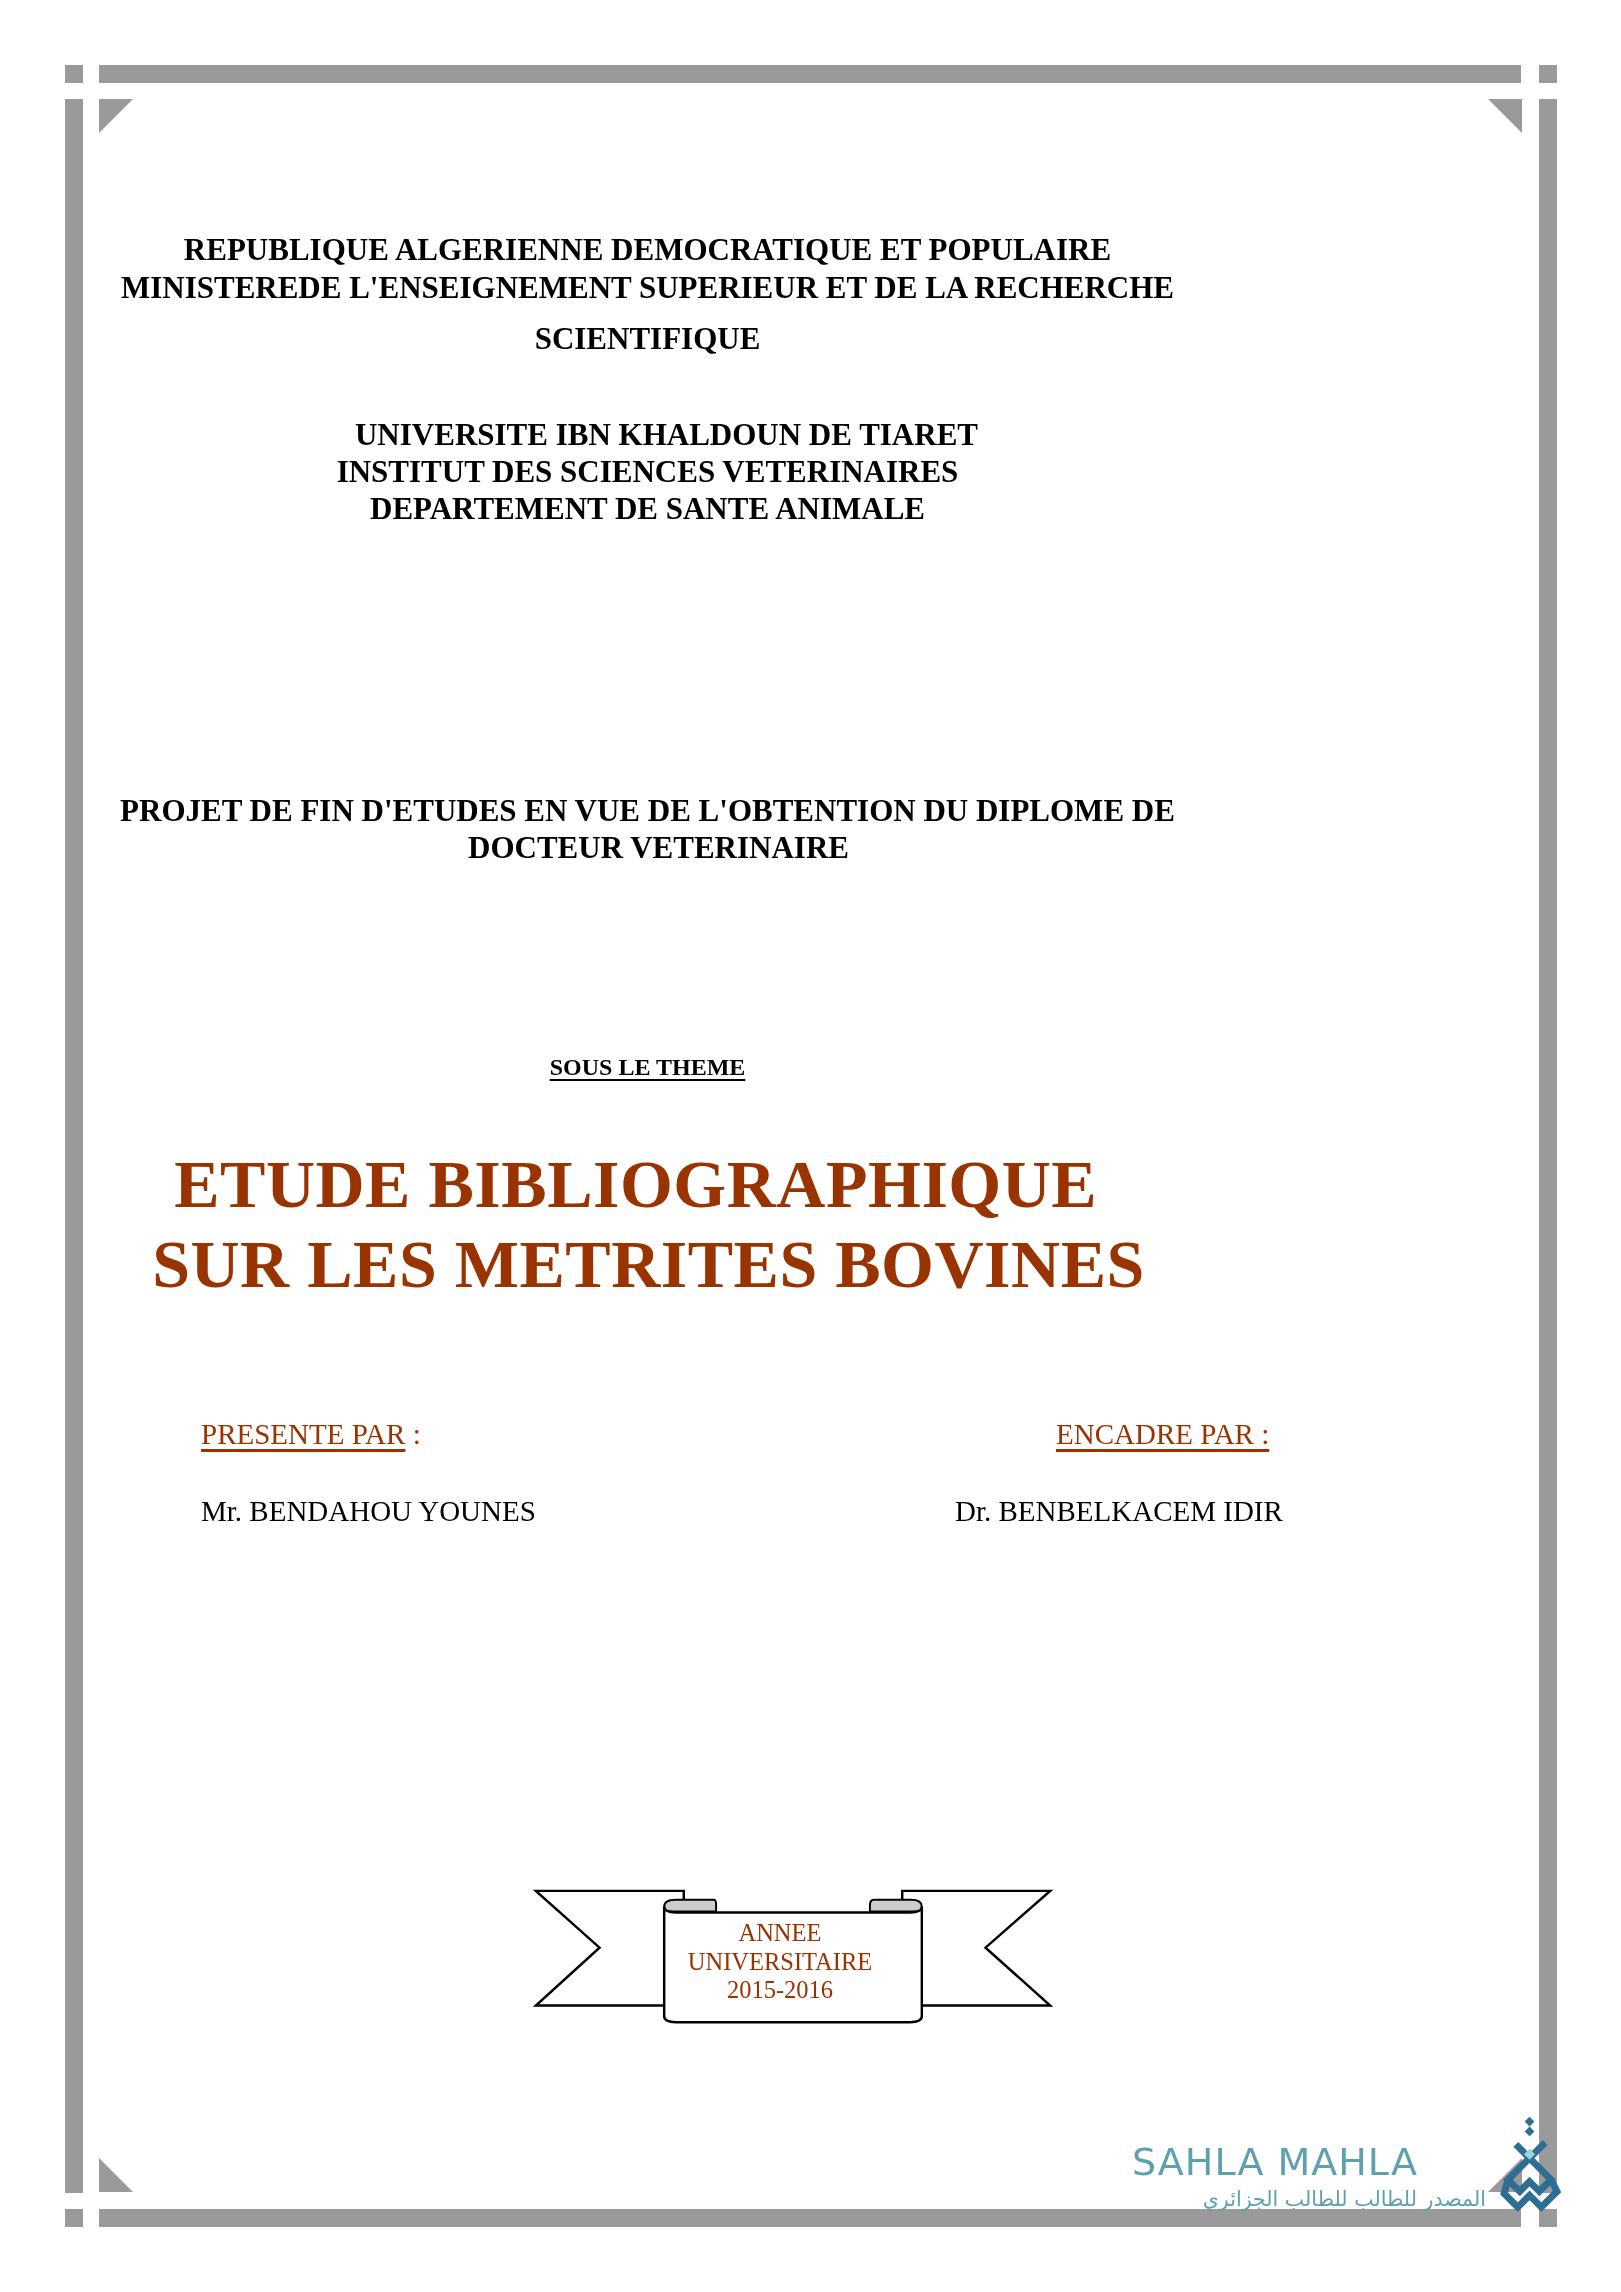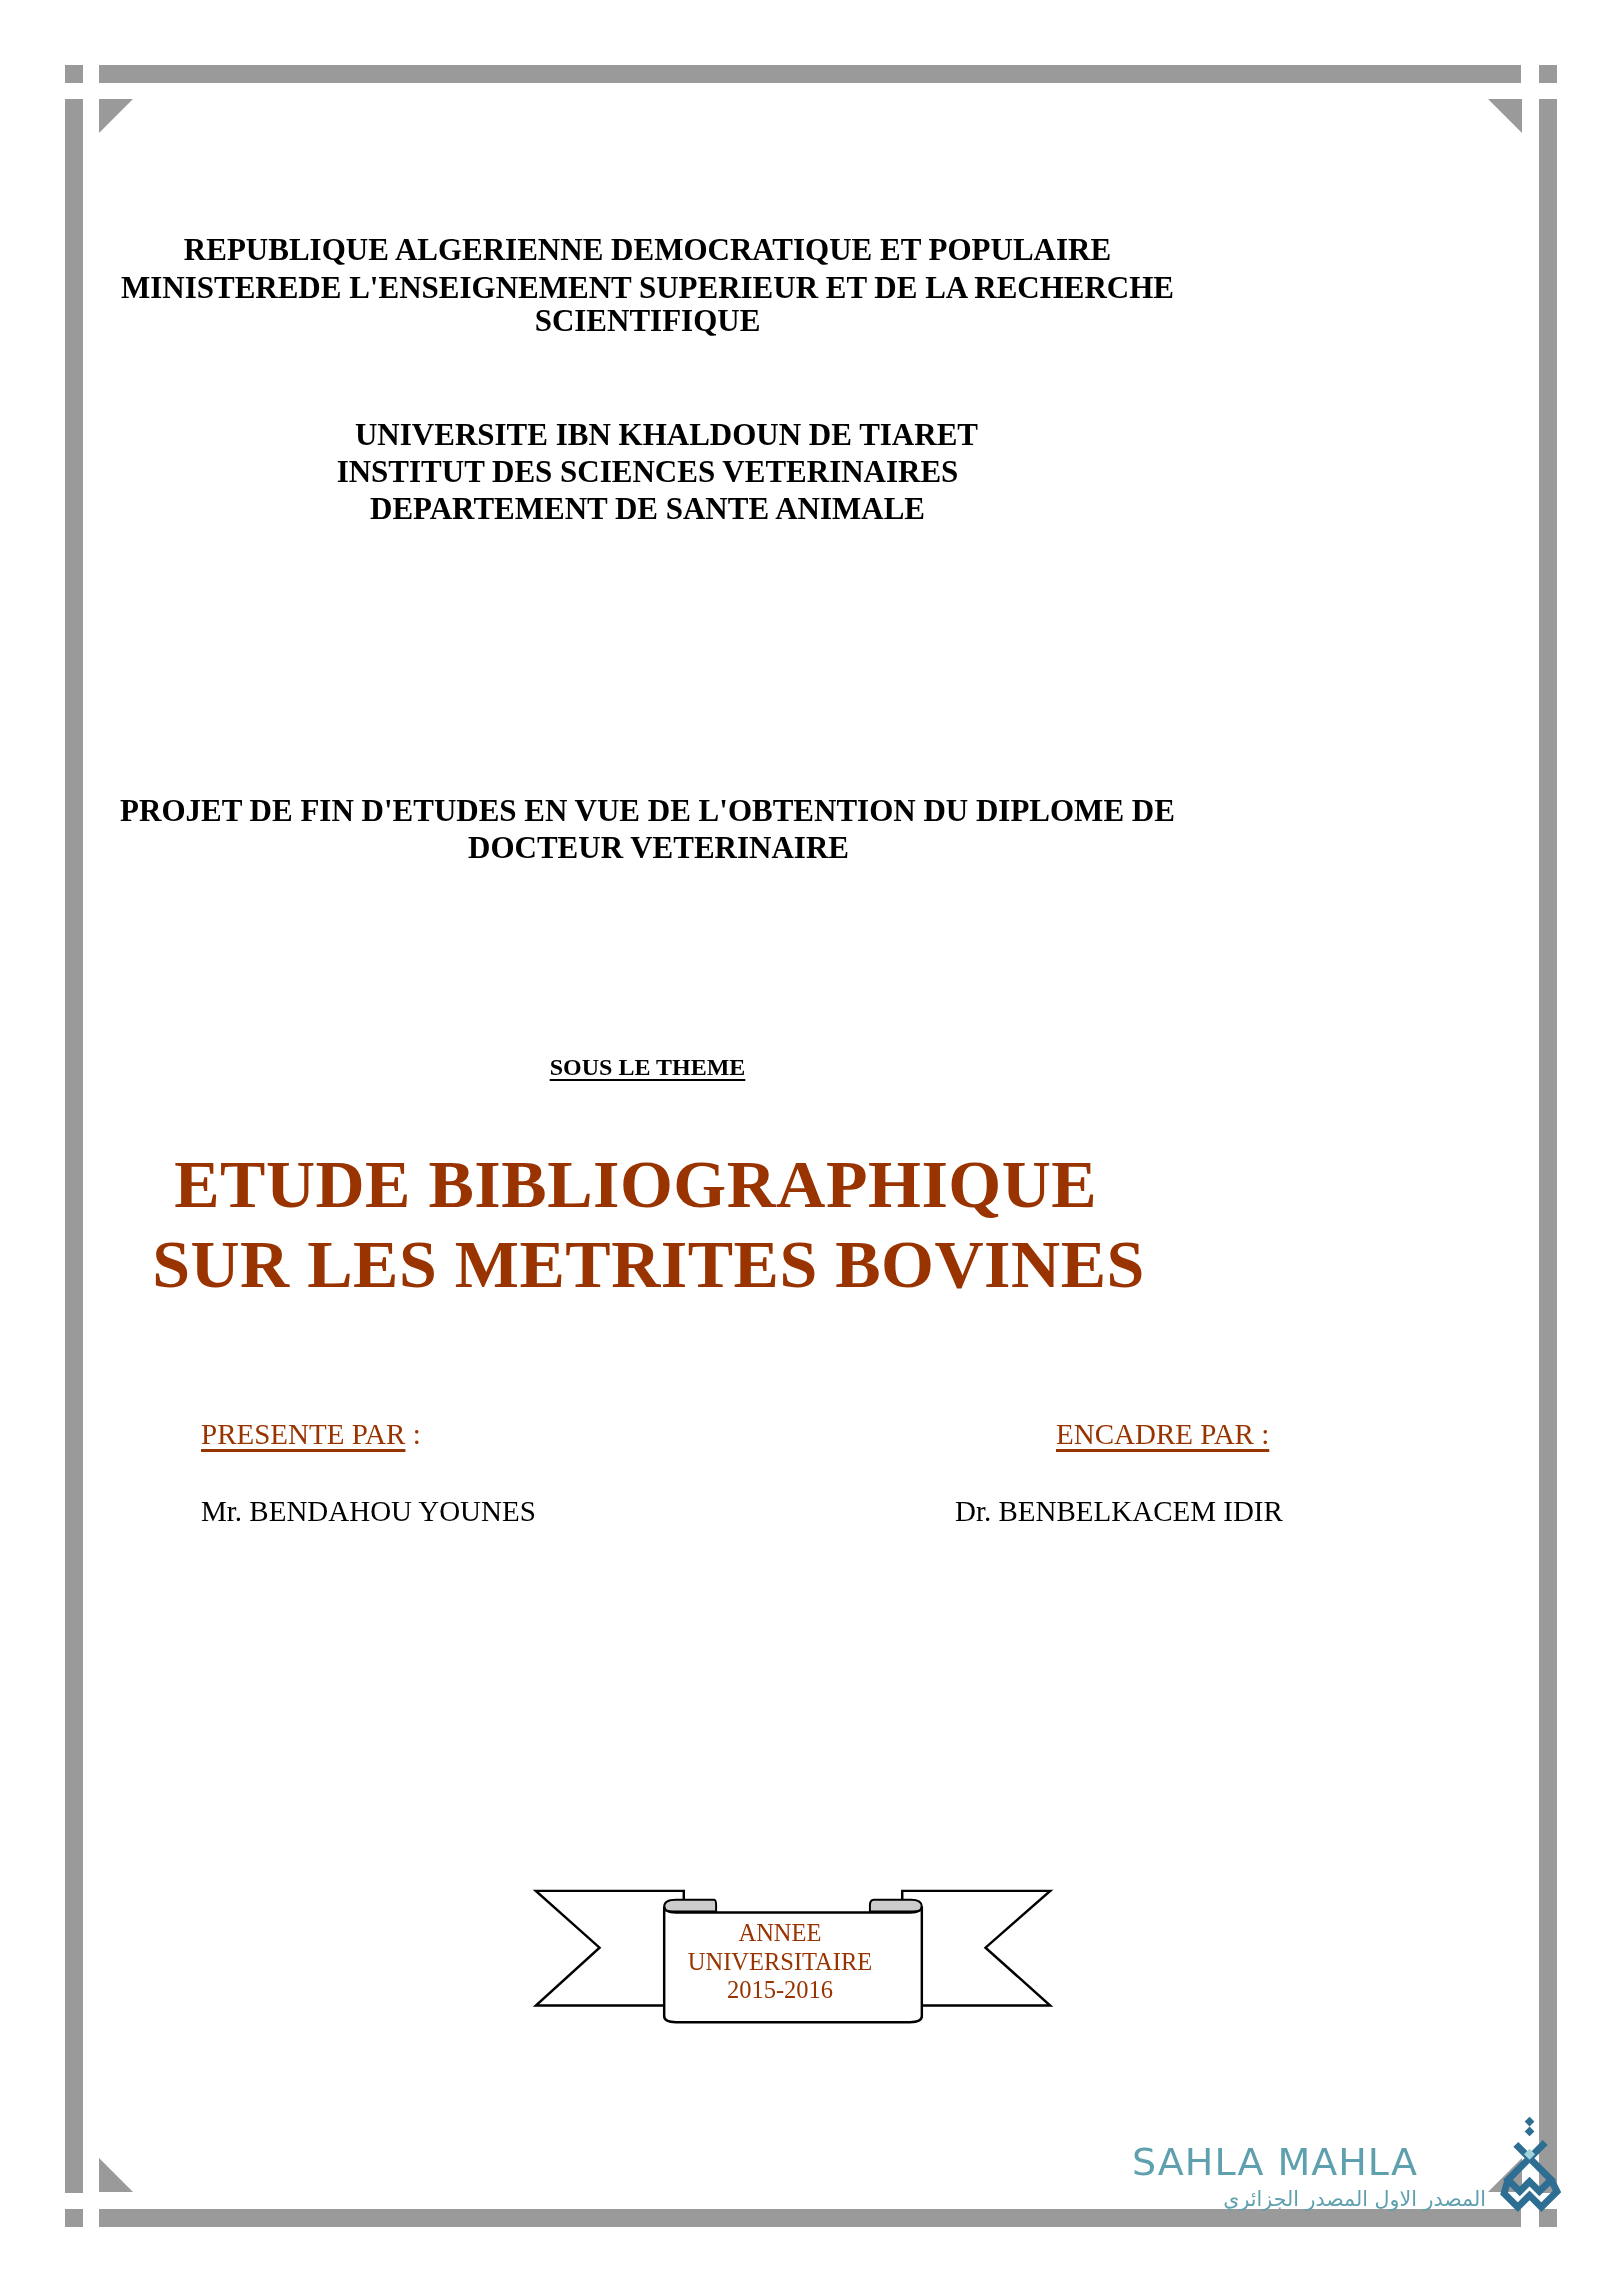--- a/index.html
+++ b/index.html
@@ -40,21 +40,21 @@
   <svg style="position:absolute;left:99px;top:2158px;" width="34" height="34" viewBox="0 0 35 35">
       <polygon points="0,0 35,35 0,35" fill="#9a9a9a"></polygon>
     </svg>
   <svg style="position:absolute;left:1488px;top:2158px;" width="34" height="34" viewBox="0 0 35 35">
       <polygon points="35,0 35,35 0,35" fill="#9a9a9a"></polygon>
     </svg>
 </div>
 
 <div class="line hdr" style="top:231px;">REPUBLIQUE ALGERIENNE DEMOCRATIQUE ET POPULAIRE</div>
 <div class="line hdr" style="top:269px;">MINISTEREDE L'ENSEIGNEMENT SUPERIEUR ET DE LA RECHERCHE</div>
-<div class="line hdr" style="top:302px;">SCIENTIFIQUE</div>
+<div class="line hdr" style="top:320px;">SCIENTIFIQUE</div>
 
 <div class="line hdr" style="top:416px;margin-left:19px;">UNIVERSITE IBN KHALDOUN DE TIARET</div>
 <div class="line hdr" style="top:453px;">INSTITUT DES SCIENCES VETERINAIRES</div>
 <div class="line hdr" style="top:490px;">DEPARTEMENT DE SANTE ANIMALE</div>
 
 <div class="line hdr" style="top:792px;">PROJET DE FIN D'ETUDES EN VUE DE L'OBTENTION DU DIPLOME DE</div>
 <div class="line hdr" style="top:829px;padding-left:11px;">DOCTEUR VETERINAIRE</div>
 
 <div class="line" style="top:1053px;font-size:24px;line-height:29px;">
   <span class="u" style="text-decoration-thickness:2px;text-underline-offset:3.9px;">SOUS LE THEME</span>
@@ -78,21 +78,21 @@
   <path d="M678,1945 Q678,1938 690,1938 L729,1938 Q731,1938 731,1944 L731,1950 L678,1950 Z" fill="#cccccc" stroke="#000" stroke-width="2"></path>
   <path d="M888,1944 Q888,1938 892,1938 L930,1938 Q941,1938 941,1945 L941,1950 L888,1950 Z" fill="#cccccc" stroke="#000" stroke-width="2"></path>
   <path d="M678,1945 Q678,1951 690,1951 L929,1951 Q941,1951 941,1945 L941,2057 Q941,2063 929,2063 L690,2063 Q678,2063 678,2057 Z" fill="#fff" stroke="#000" stroke-width="2.5"></path>
 </svg>
 <div class="ribbon-text" style="top:1919px;">ANNEE</div>
 <div class="ribbon-text" style="top:1948px;">UNIVERSITAIRE</div>
 <div class="ribbon-text" style="top:1976px;">2015-2016</div>
 
 <div>
   <div class="wm" style="left:1132px;top:2141px;font-family:'DejaVu Sans','Liberation Sans',sans-serif;font-size:38px;line-height:43px;letter-spacing:1px;">SAHLA MAHLA</div>
-  <div class="wm" dir="rtl" style="left:1133px;top:2188px;width:353px;text-align:right;font-family:'DejaVu Sans',sans-serif;font-size:20.6px;line-height:23.5px;">المصدر الاول المصدر الجزائري</div>
+  <div class="wm" dir="rtl" style="left:1133px;top:2188px;width:353px;text-align:right;font-family:'DejaVu Sans',sans-serif;font-size:20.6px;line-height:23.5px;">المصدر للطالب للطالب الجزائري</div>
   <svg style="position:absolute;left:1500px;top:2115px;" width="65" height="100" viewBox="0 0 66 102">
     <g fill="none" stroke="#2e6e93" stroke-width="7" stroke-linejoin="miter">
       <rect x="27" y="3" width="7" height="7" fill="#2e6e93" stroke="none" transform="rotate(45 30 6)"></rect>
       <rect x="27" y="13" width="7" height="7" fill="#2e6e93" stroke="none" transform="rotate(45 30 16)"></rect>
       <path d="M16,30 L30,44 L46,28"></path>
       <path d="M30,44 L8,66 L20,78 L30,68 L40,78 L52,66 L30,44"></path>
       <path d="M8,66 L4,80 L18,94 L30,82 L42,94 L58,78 L52,66"></path>
     </g>
     <rect x="26" y="36" width="8" height="8" fill="#9fd3de" transform="rotate(45 30 40)"></rect>
   </svg>

